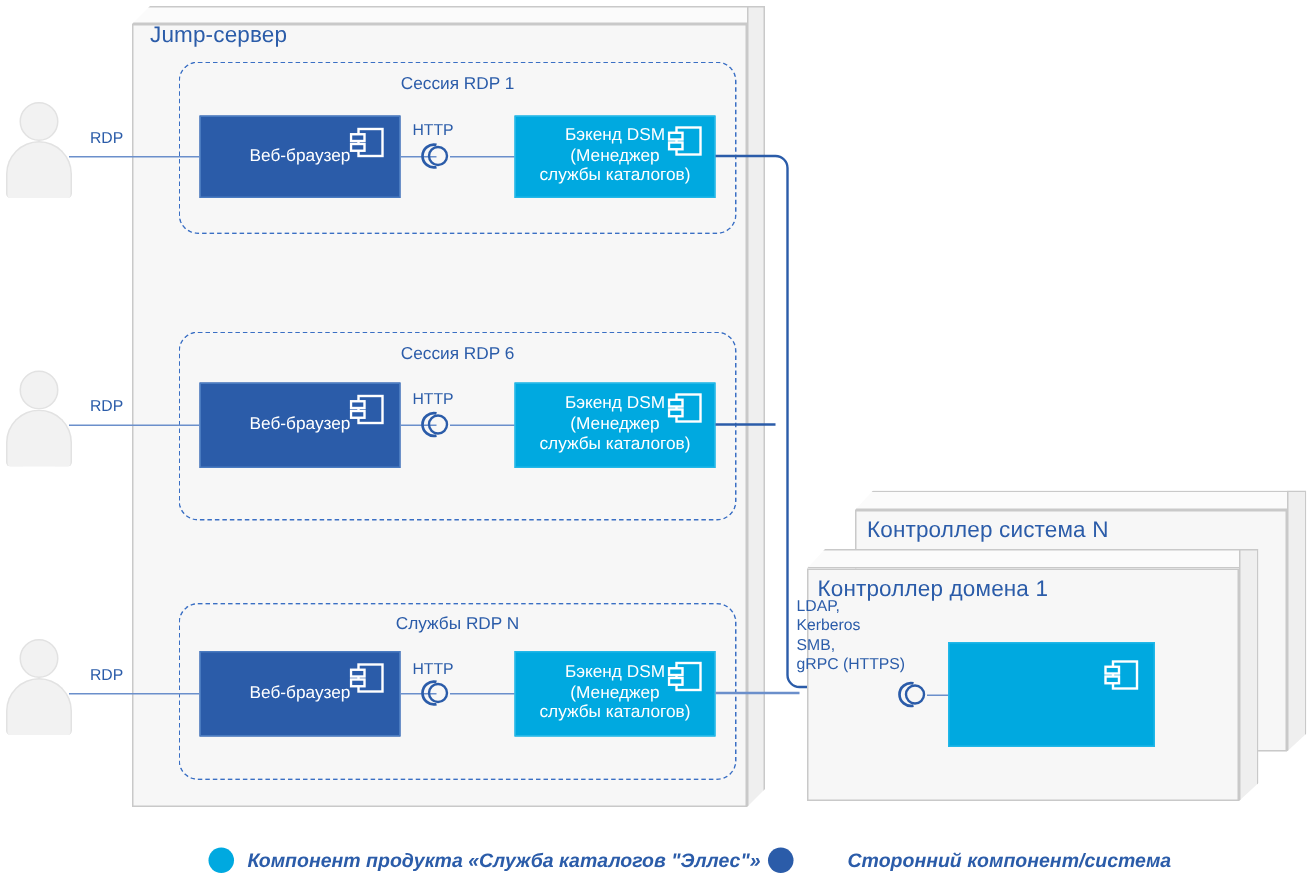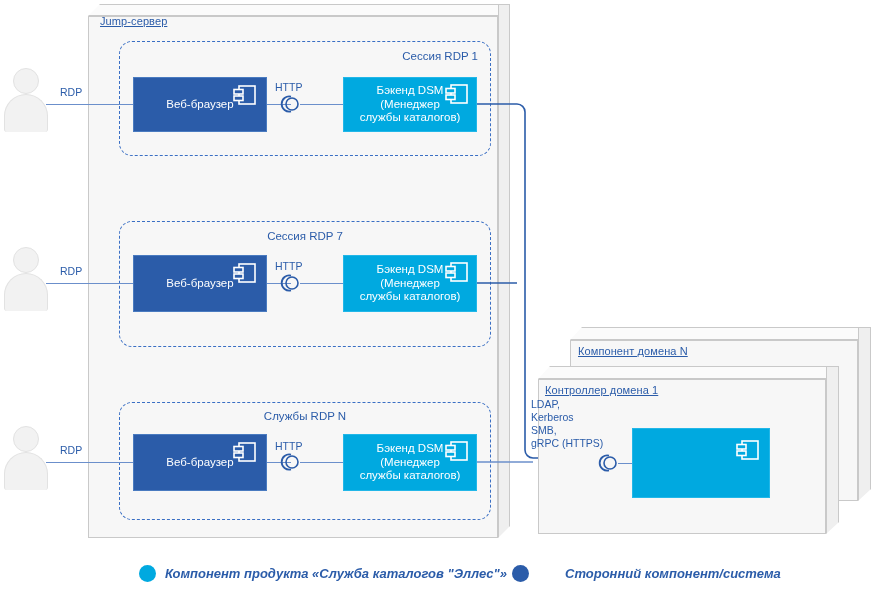--- a/index.html
+++ b/index.html
@@ -8,21 +8,21 @@
   .abs{position:absolute;}
 
   
   .node{position:absolute;}
   .node .face{position:absolute;left:0;bottom:0;background:#f7f7f7;border:1px solid #c9c9c9;box-sizing:border-box;}
   .node .top{position:absolute;background:#fbfbfb;border:1px solid #c9c9c9;box-sizing:border-box;
              clip-path:polygon(0 100%, 12px 0, 100% 0, calc(100% - 12px) 100%);}
   .node .side{position:absolute;background:#efefef;border:1px solid #c9c9c9;box-sizing:border-box;
               clip-path:polygon(0 0, 100% -0px, 100% calc(100% - 12px), 0 100%);}
 
-  .node-title{position:absolute;color:#2b5ca9;font-size:11px;text-decoration:underline;
+  .node-title{position:absolute;color:#2b5ca9;font-size:15px;
               white-space:nowrap;letter-spacing:.1px;}
 
   
   .session{position:absolute;border:1.5px dashed #3a6fc4;border-radius:13px;box-sizing:border-box;background:transparent;}
   .session-title{position:absolute;color:#2b5ca9;font-size:11.5px;white-space:nowrap;text-align:center;}
 
   
   .comp{position:absolute;box-sizing:border-box;display:flex;align-items:center;justify-content:center;
         text-align:center;color:#ffffff;font-size:11.5px;line-height:13.5px;font-weight:400;padding:0 4px;}
   .comp.dark{background:#2b5ca9;border:1px solid #4a7bc0;}
@@ -54,21 +54,21 @@
 <body>
 
 <div class="node" style="left:88px;top:4px;width:422px;height:534px;">
   <div class="face" style="left:0;top:12px;width:410px;height:522px;"></div>
   <div class="top" style="left:0;top:0;width:422px;height:12px;"></div>
   <div class="side" style="left:410px;top:0;width:12px;height:534px;"></div>
 </div>
 <div class="node-title" style="left:100px;top:15px;">Jump-сервер</div>
 
 <div class="session" style="left:119px;top:41px;width:372px;height:115px;"></div>
-<div class="session-title" style="left:106px;top:50px;width:372px;text-align:right;">Сессия RDP 1</div>
+<div class="session-title" style="left:119px;top:50px;width:372px;">Сессия RDP 1</div>
 
 <div class="comp dark" style="left:133px;top:77px;width:134px;height:55px;">
   <span class="lbl">Веб-браузер</span>
   <svg class="uml-ico" style="right:9px;top:6px;" width="24" height="22" viewBox="0 0 24 22">
     <rect x="6" y="2" width="16" height="18" fill="none" stroke="#fff" stroke-width="1.6"></rect>
     <rect x="1" y="5.5" width="9" height="4.5" fill="#2b5ca9" stroke="#fff" stroke-width="1.6"></rect>
     <rect x="1" y="12" width="9" height="4.5" fill="#2b5ca9" stroke="#fff" stroke-width="1.6"></rect>
   </svg>
 </div>
 
@@ -92,21 +92,21 @@
 </div>
 
 <div class="actor" style="left:4px;top:68px;width:42px;height:63px;">
   <div class="head" style="left:9px;top:0;width:24px;height:24px;"></div>
   <div class="body" style="left:0;top:26px;width:42px;height:37px;"></div>
 </div>
 <div class="wire h" style="left:46px;top:103.5px;width:87px;"></div>
 <div class="wlabel" style="left:60px;top:86px;">RDP</div>
 
 <div class="session" style="left:119px;top:221px;width:372px;height:126px;"></div>
-<div class="session-title" style="left:119px;top:230px;width:372px;">Сессия RDP 7</div>
+<div class="session-title" style="left:119px;top:230px;width:372px;">Сессия RDP 6</div>
 
 <div class="comp dark" style="left:133px;top:255px;width:134px;height:57px;">
   <span class="lbl">Веб-браузер</span>
   <svg class="uml-ico" style="right:9px;top:6px;" width="24" height="22" viewBox="0 0 24 22">
     <rect x="6" y="2" width="16" height="18" fill="none" stroke="#fff" stroke-width="1.6"></rect>
     <rect x="1" y="5.5" width="9" height="4.5" fill="#2b5ca9" stroke="#fff" stroke-width="1.6"></rect>
     <rect x="1" y="12" width="9" height="4.5" fill="#2b5ca9" stroke="#fff" stroke-width="1.6"></rect>
   </svg>
 </div>
 
@@ -178,21 +178,21 @@
   <path d="M7 9 H47 a8 8 0 0 1 8 8 V355 a8 8 0 0 0 8 8 H80" fill="none" stroke="#2b5ca9" stroke-width="1.6"></path>
   <path d="M7 188 H47" fill="none" stroke="#2b5ca9" stroke-width="1.6"></path>
   <path d="M7 367 H63" fill="none" stroke="#6b8fcb" stroke-width="1.6"></path>
 </svg>
 
 <div class="node" style="left:570px;top:327px;width:301px;height:174px;">
   <div class="face" style="left:0;top:13px;width:288px;height:161px;"></div>
   <div class="top" style="left:0;top:0;width:301px;height:13px;"></div>
   <div class="side" style="left:288px;top:0;width:13px;height:174px;"></div>
 </div>
-<div class="node-title" style="left:578px;top:345px;">Компонент домена N</div>
+<div class="node-title" style="left:578px;top:345px;">Контроллер система N</div>
 
 <div class="node" style="left:538px;top:366px;width:301px;height:168px;">
   <div class="face" style="left:0;top:13px;width:288px;height:155px;"></div>
   <div class="top" style="left:0;top:0;width:301px;height:13px;"></div>
   <div class="side" style="left:288px;top:0;width:13px;height:168px;"></div>
 </div>
 <div class="node-title" style="left:545px;top:384px;">Контроллер домена 1</div>
 
 <div class="proto" style="left:531px;top:398px;width:96px;">LDAP,
 Kerberos

